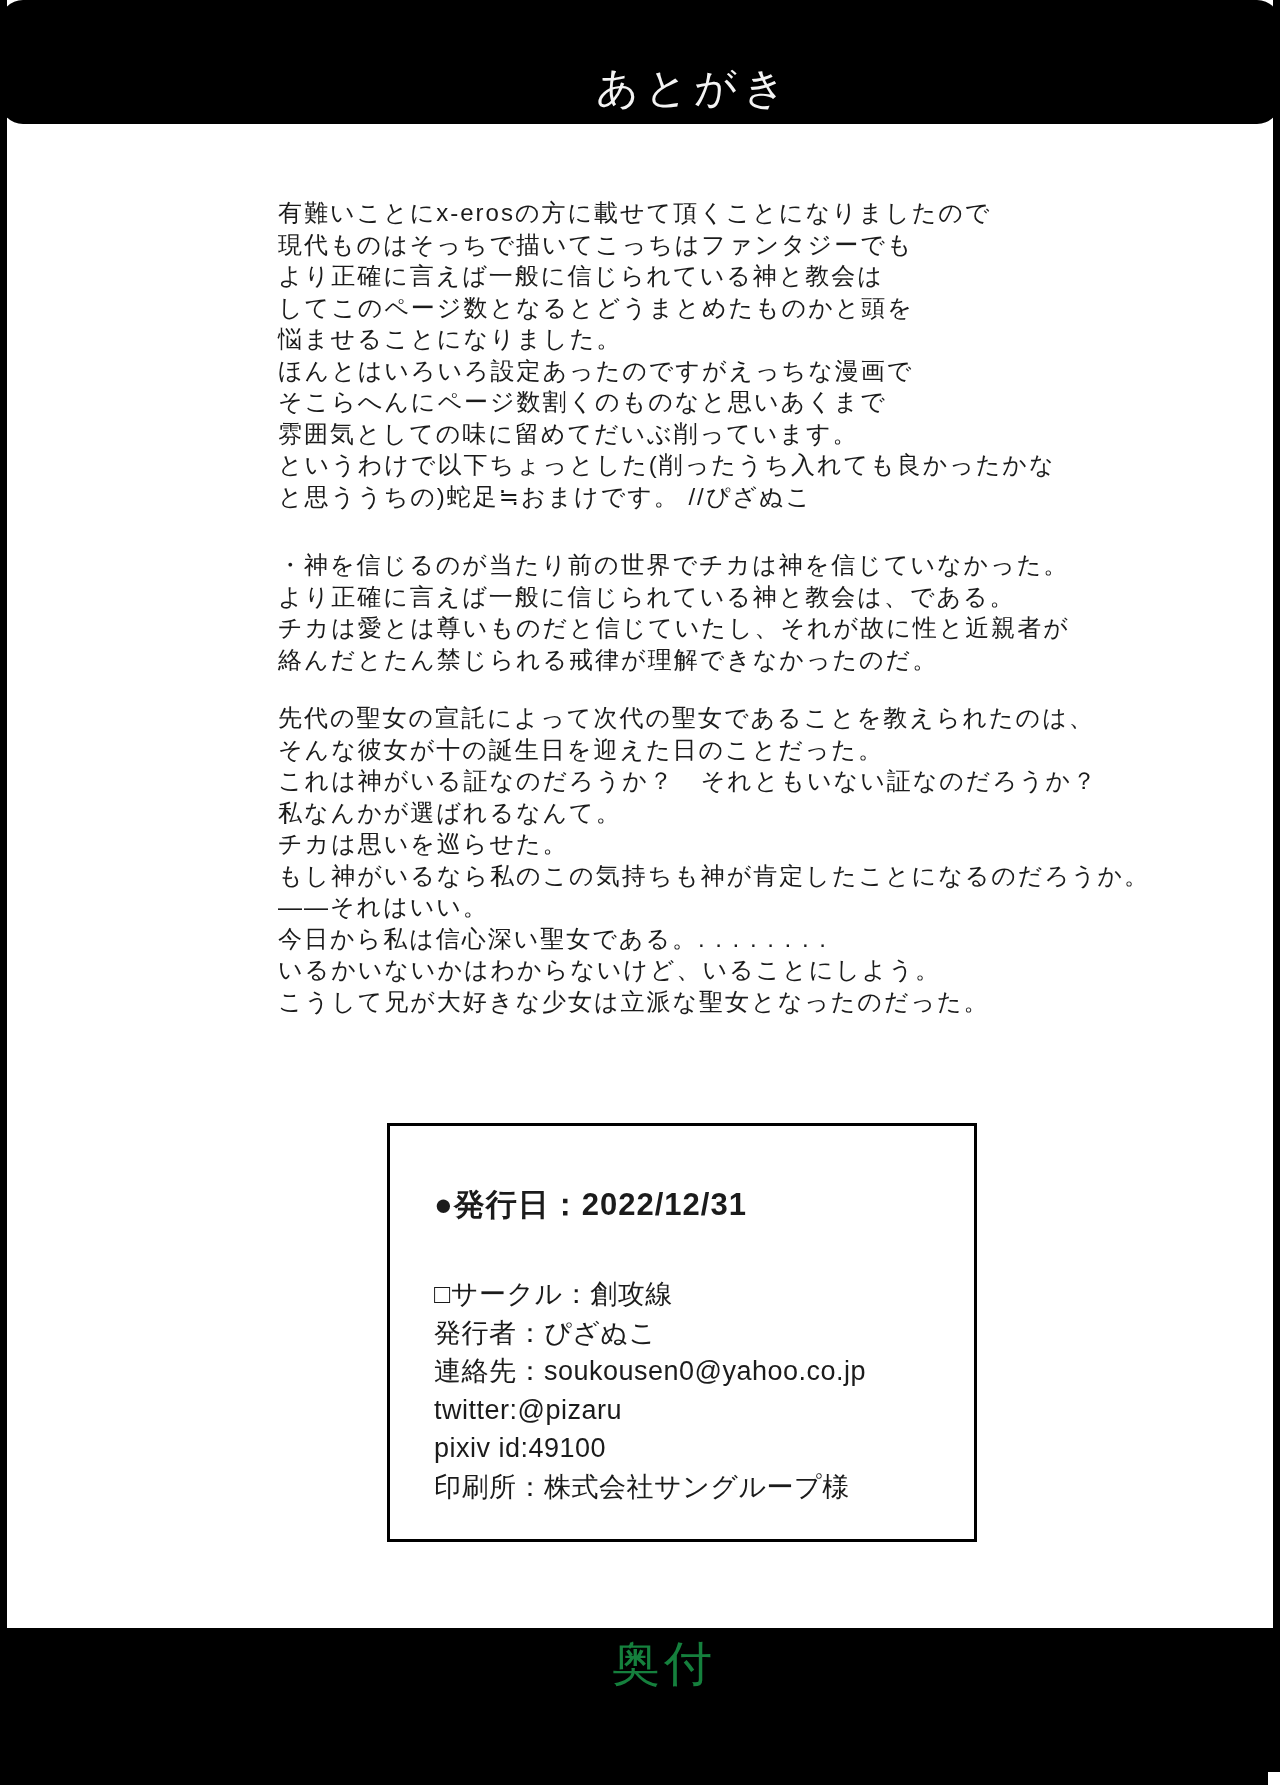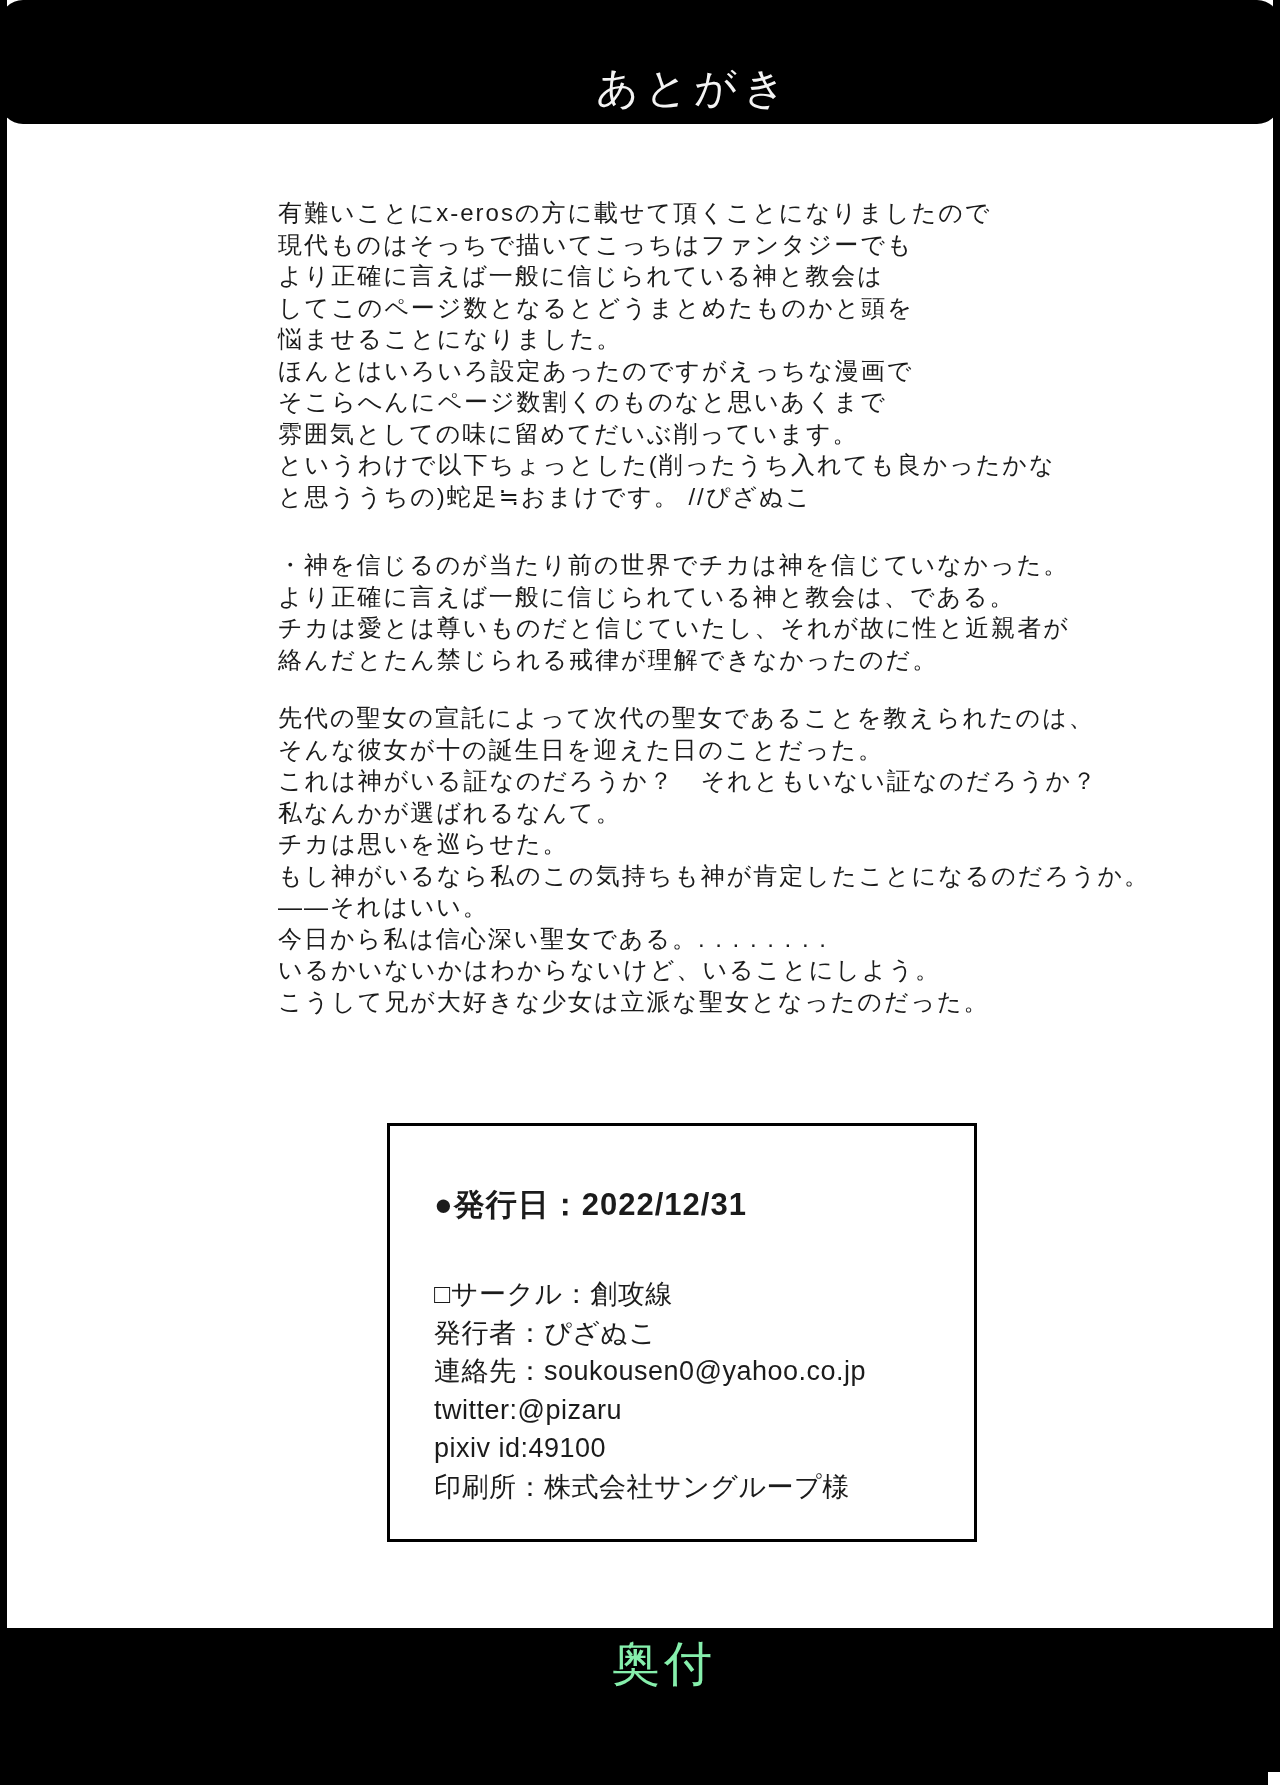--- a/index.html
+++ b/index.html
@@ -50,21 +50,21 @@
     position: absolute;
     left: 0; top: 1628px;
     width: 1280px;
     height: 157px;
     background: #000000;
   }
   .bottom-bar .bar-title {
     position: absolute;
     left: 612px;
     top: 4px;
-    color: #86efac;
+    color: #15803d;
     font-size: 48px;
     letter-spacing: 4px;
     font-weight: 500;
     white-space: nowrap;
   }
 
   
   .para {
     position: absolute;
     left: 278px;

